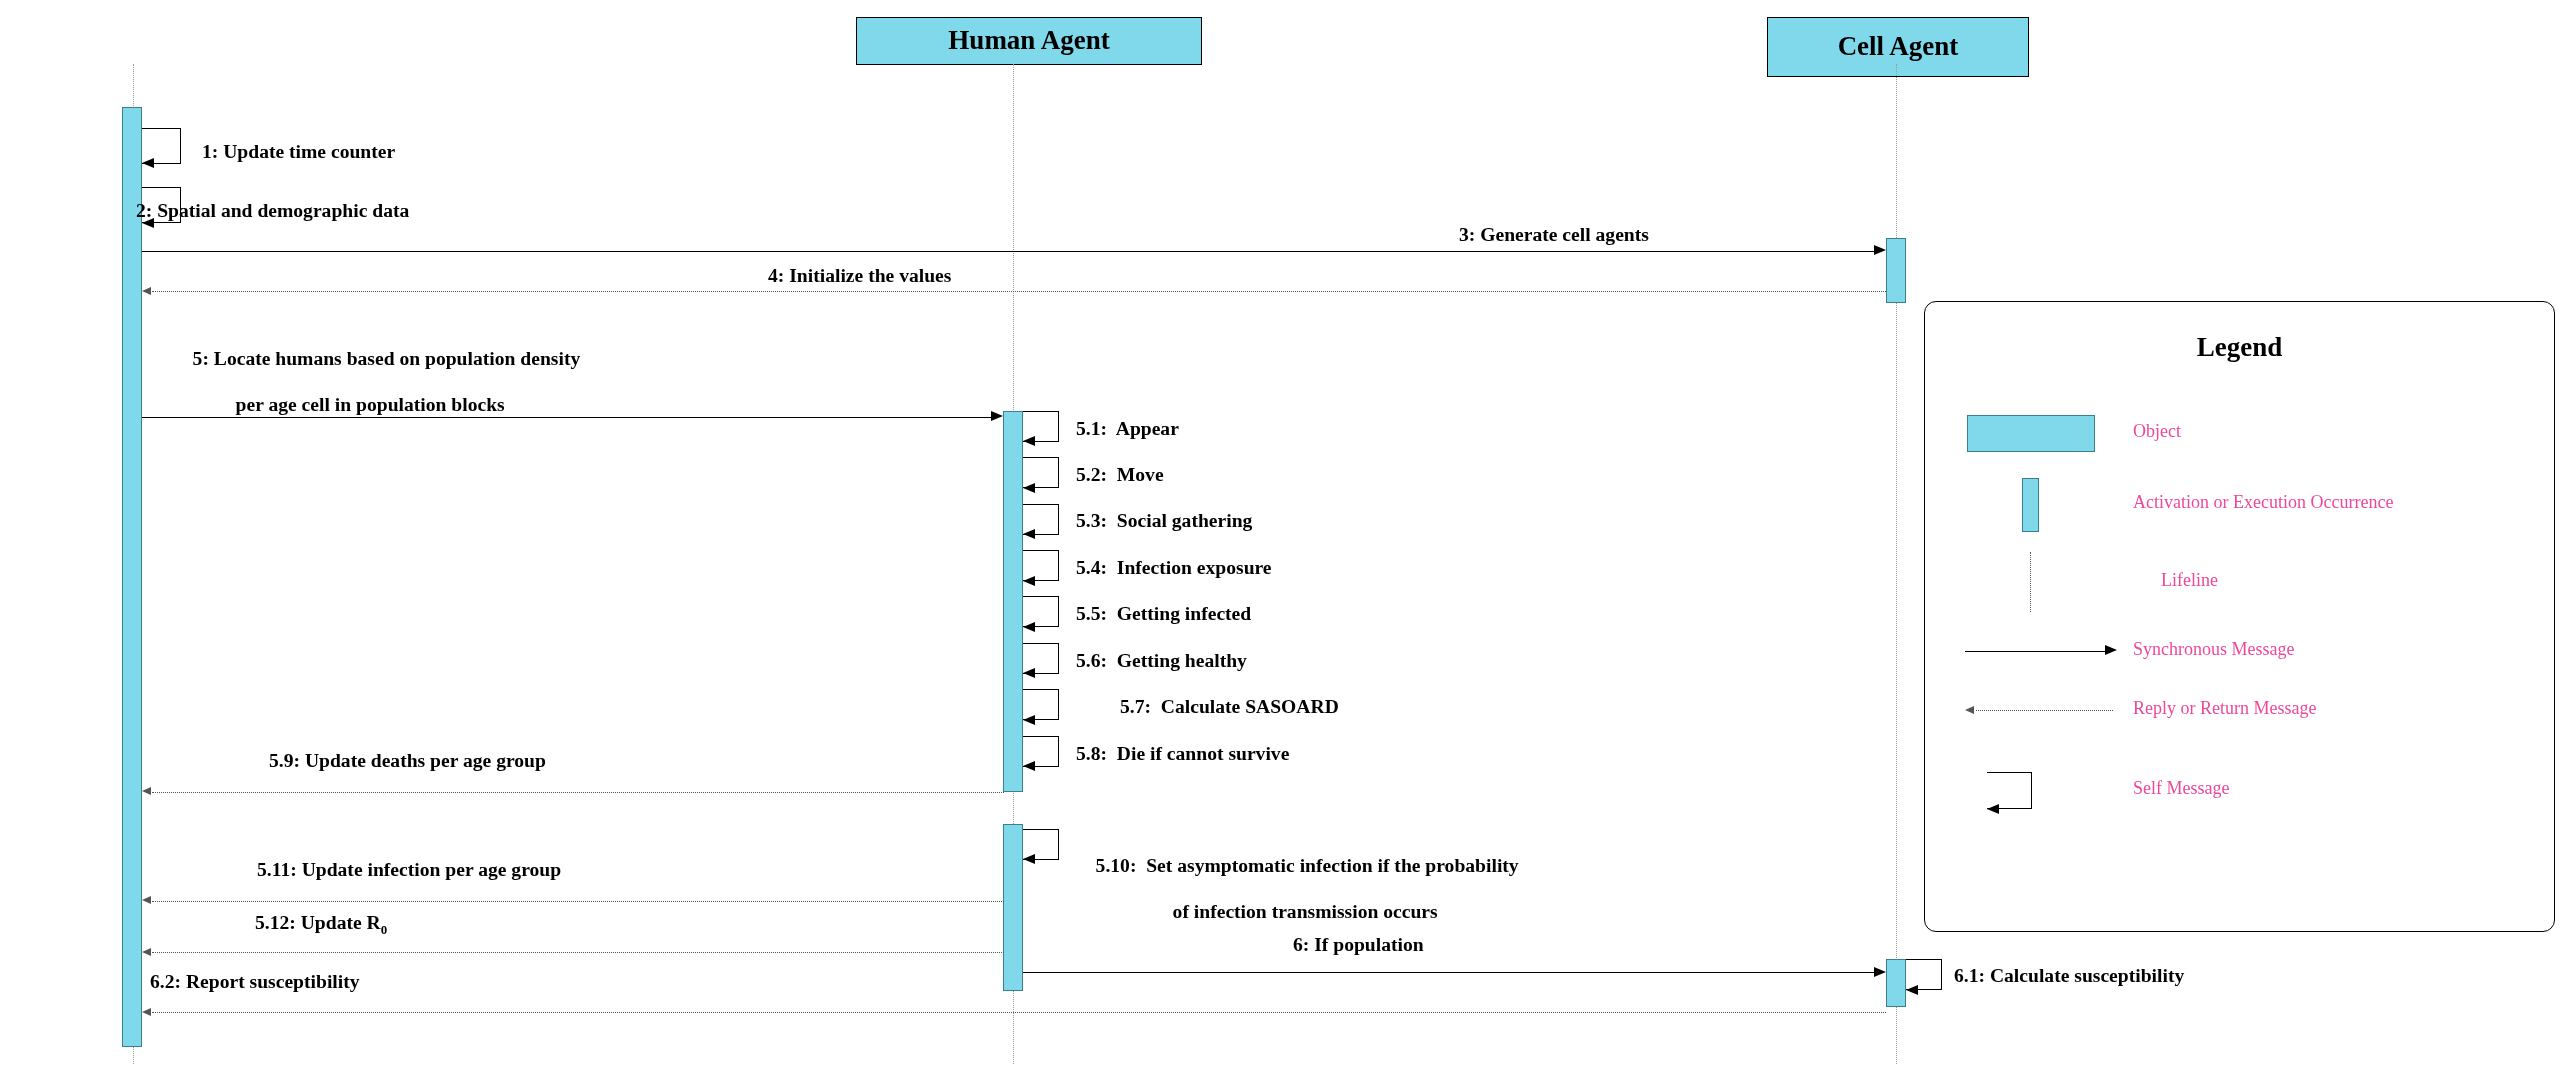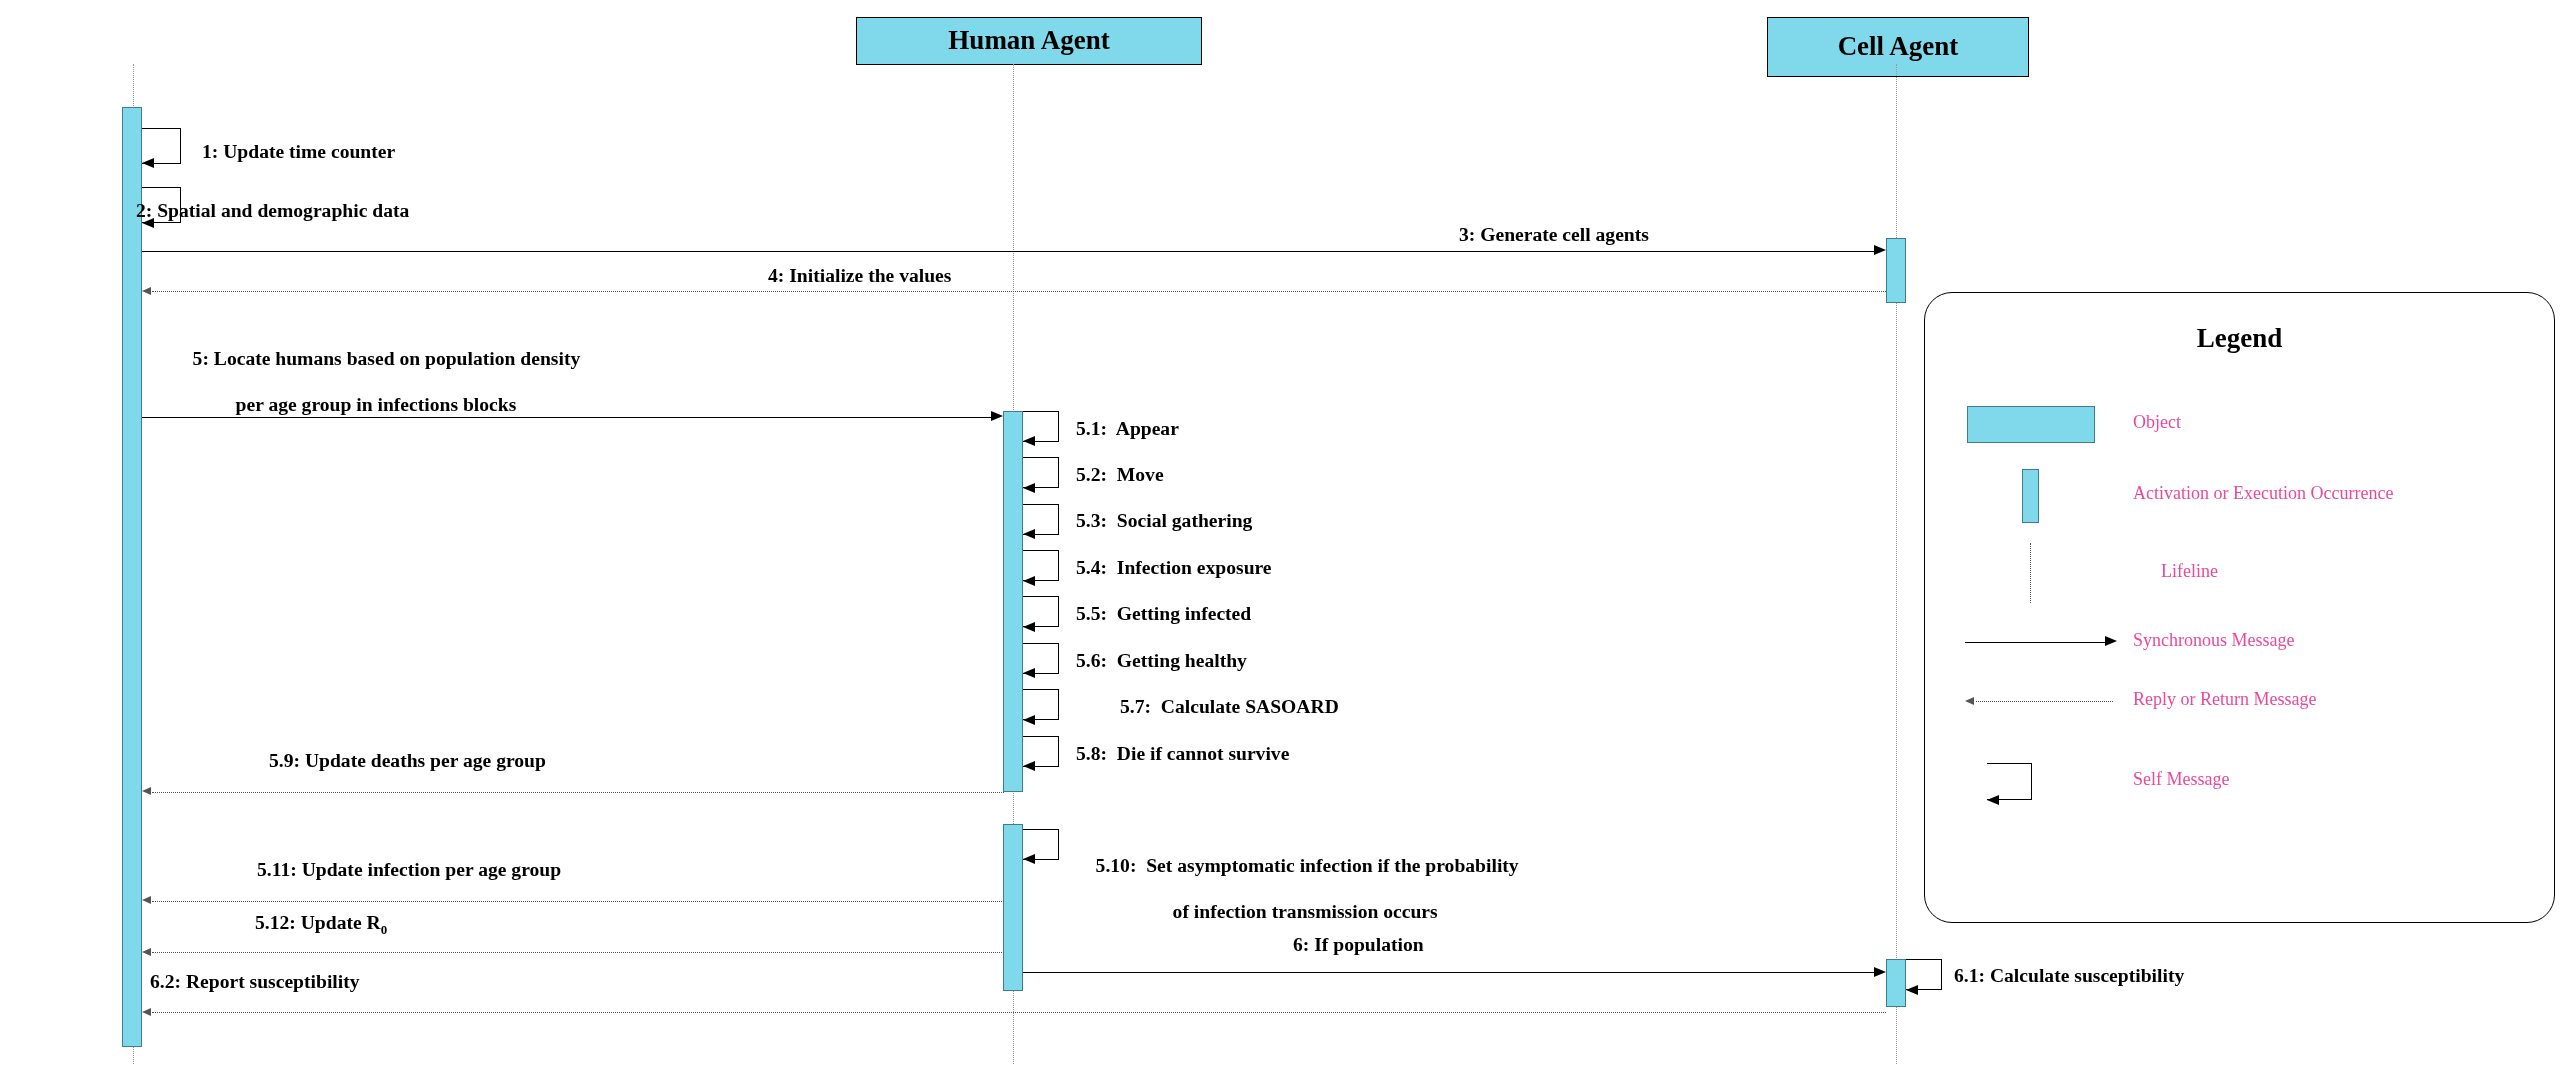--- a/index.html
+++ b/index.html
@@ -95,23 +95,24 @@
     white-space: pre;
   }
   .label sub {
     font-size: 13px;
   }
 
   
   #legend-box {
     position: absolute;
     border: 1.8px solid #000000;
-    border-radius: 28px;
+    border-radius: 12px;
     background: #ffffff;
     box-sizing: border-box;
+    margin-top: 9px;
   }
   #legend-title {
     position: absolute;
     font-weight: bold;
     font-size: 27px;
     text-align: center;
     width: 100%;
     color: #000000;
   }
   .legend-label {
@@ -180,21 +181,21 @@
   <div class="label" style="left:1459px; top:223px;">3: Generate cell agents</div>
 
   <div class="msg-line dashed" style="left:152px; top:291px; width:1734px;"></div>
   <div class="arrow-left thin" style="left:142px; top:287px;"></div>
   <div class="label" style="left:768px; top:264px;">4: Initialize the values</div>
 
   <div class="msg-line" style="left:142px; top:417px; width:852px;"></div>
   <div class="arrow-right" style="left:991px; top:411px;"></div>
   <div class="label" style="left:173px; top:324px;">
     <span>5: Locate humans based on population density</span><br>
-    <span style="margin-left:43px;">per age group in infections blocks</span>
+    <span style="margin-left:43px;">per age cell in population blocks</span>
   </div>
 
   <div class="selfmsg" style="left:1023px; top:411px; width:36px; height:31px;"></div>
   <div class="arrow-left" style="left:1023px; top:436px;"></div>
   <div class="label" style="left:1076px; top:417px;">5.1:  Appear</div>
 
   <div class="selfmsg" style="left:1023px; top:457px; width:36px; height:31px;"></div>
   <div class="arrow-left" style="left:1023px; top:483px;"></div>
   <div class="label" style="left:1076px; top:463px;">5.2:  Move</div>
 

